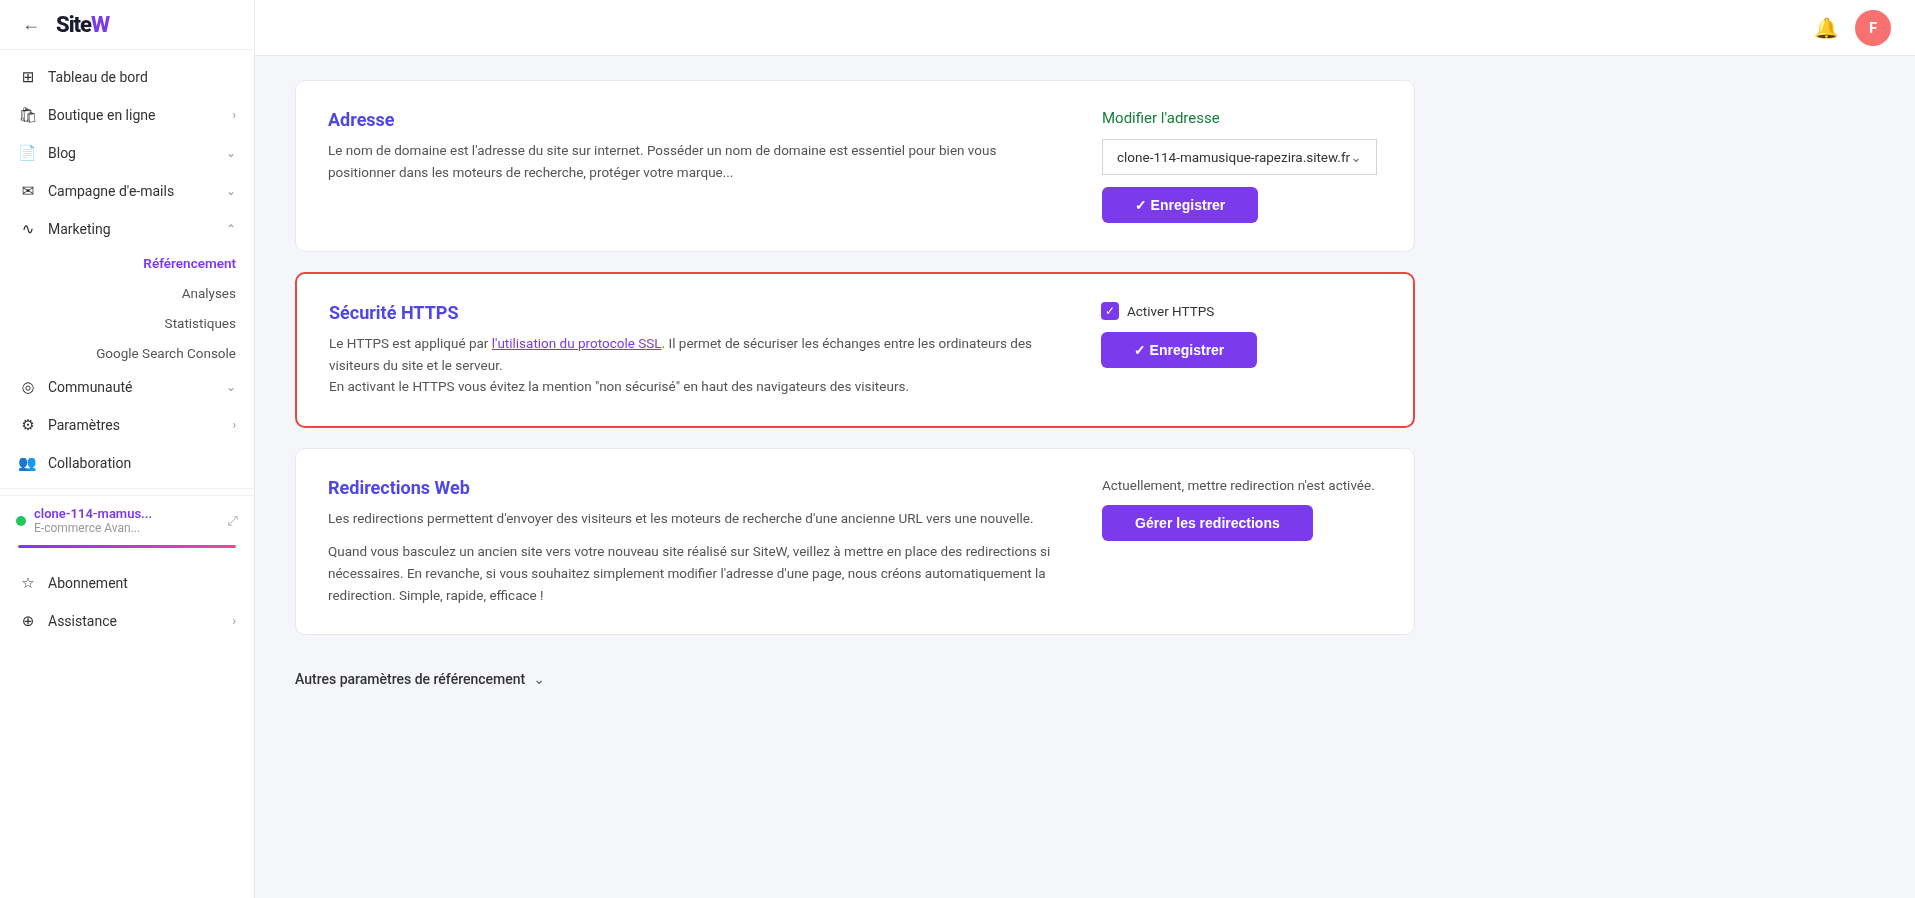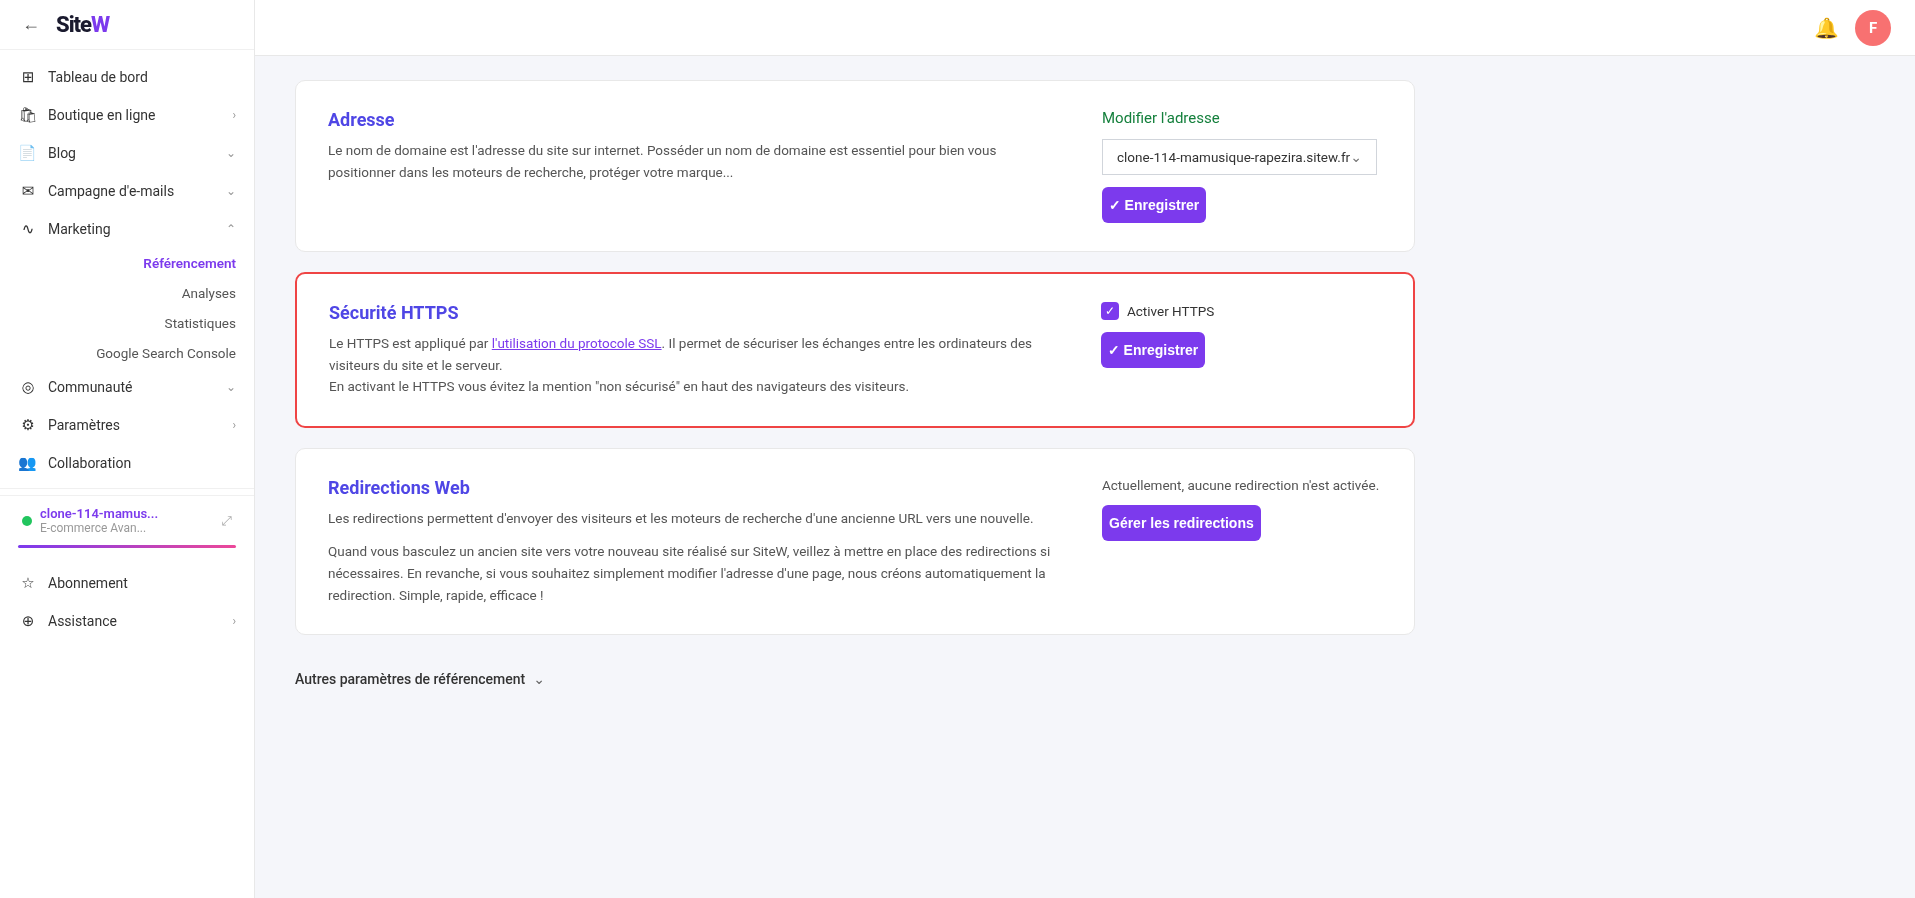--- a/index.html
+++ b/index.html
@@ -49,21 +49,21 @@
     .sub-nav-item {
       padding: 7px 18px 7px 0; cursor: pointer; font-size: 13.5px; color: #555;
       display: block;
     }
     .sub-nav-item.active { color: #7c3aed; font-weight: 600; }
 
     .sidebar-divider { height: 1px; background: #f0f0f0; margin: 6px 0; }
 
     .site-badge {
       display: flex; align-items: center; gap: 8px;
-      padding: 10px 22px; border-top: 1px solid #f0f0f0;
+      padding: 10px 16px; border-top: 1px solid #f0f0f0;
       margin-top: 4px;
     }
     .site-dot { width: 10px; height: 10px; background: #22c55e; border-radius: 50%; flex-shrink: 0; }
     .site-info { flex: 1; min-width: 0; }
     .site-name { font-size: 13px; font-weight: 600; color: #7c3aed; white-space: nowrap; overflow: hidden; text-overflow: ellipsis; }
     .site-plan { font-size: 12px; color: #999; white-space: nowrap; overflow: hidden; text-overflow: ellipsis; }
     .site-ext-icon { font-size: 13px; color: #aaa; }
 
     .sidebar-progress { height: 3px; background: linear-gradient(90deg, #7c3aed, #ec4899); margin: 0 18px; border-radius: 2px; }
 
@@ -108,21 +108,21 @@
     .domain-dropdown {
       display: flex; align-items: center; justify-content: space-between;
       border: 1px solid #d1d5db; border-radius: 0; padding: 9px 14px;
       min-width: 260px; background: #fff; cursor: pointer; font-size: 13.5px; color: #333;
     }
     .domain-dropdown .dd-arrow { color: #777; font-size: 14px; }
 
     
     .btn-primary {
       background: #7c3aed; color: #fff; border: none; border-radius: 6px;
-      padding: 10px 7px; font-size: 14px; font-weight: 600; cursor: pointer;
+      padding: 10px 33px; font-size: 14px; font-weight: 600; cursor: pointer;
       display: flex; align-items: center; gap: 6px;
     }
 
     
     .checkbox-row { display: flex; align-items: center; gap: 8px; }
     .checkbox-styled {
       width: 18px; height: 18px; background: #7c3aed; border-radius: 4px;
       display: flex; align-items: center; justify-content: center; flex-shrink: 0;
     }
     .checkbox-styled span { color: #fff; font-size: 12px; }
@@ -315,21 +315,21 @@
       </div>
     </div>
 
     <div class="card">
       <div class="card-left">
         <div class="card-title">Redirections Web</div>
         <p class="card-text">Les redirections permettent d'envoyer des visiteurs et les moteurs de recherche d'une ancienne URL vers une nouvelle.</p>
         <p class="card-text" style="margin-top:12px;">Quand vous basculez un ancien site vers votre nouveau site réalisé sur SiteW, veillez à mettre en place des redirections si nécessaires. En revanche, si vous souhaitez simplement modifier l'adresse d'une page, nous créons automatiquement la redirection. Simple, rapide, efficace !</p>
       </div>
       <div class="card-right">
-        <p class="redirect-status">Actuellement, aucune redirection n'est activée.</p>
+        <p class="redirect-status">Actuellement, mettre redirection n'est activée.</p>
         <button class="btn-primary">
           <span>Gérer les redirections</span>
         </button>
       </div>
     </div>
 
     <div class="bottom-section">
       <div class="bottom-toggle">
         <span>Autres paramètres de référencement</span>
         <span class="arrow">⌄</span>

